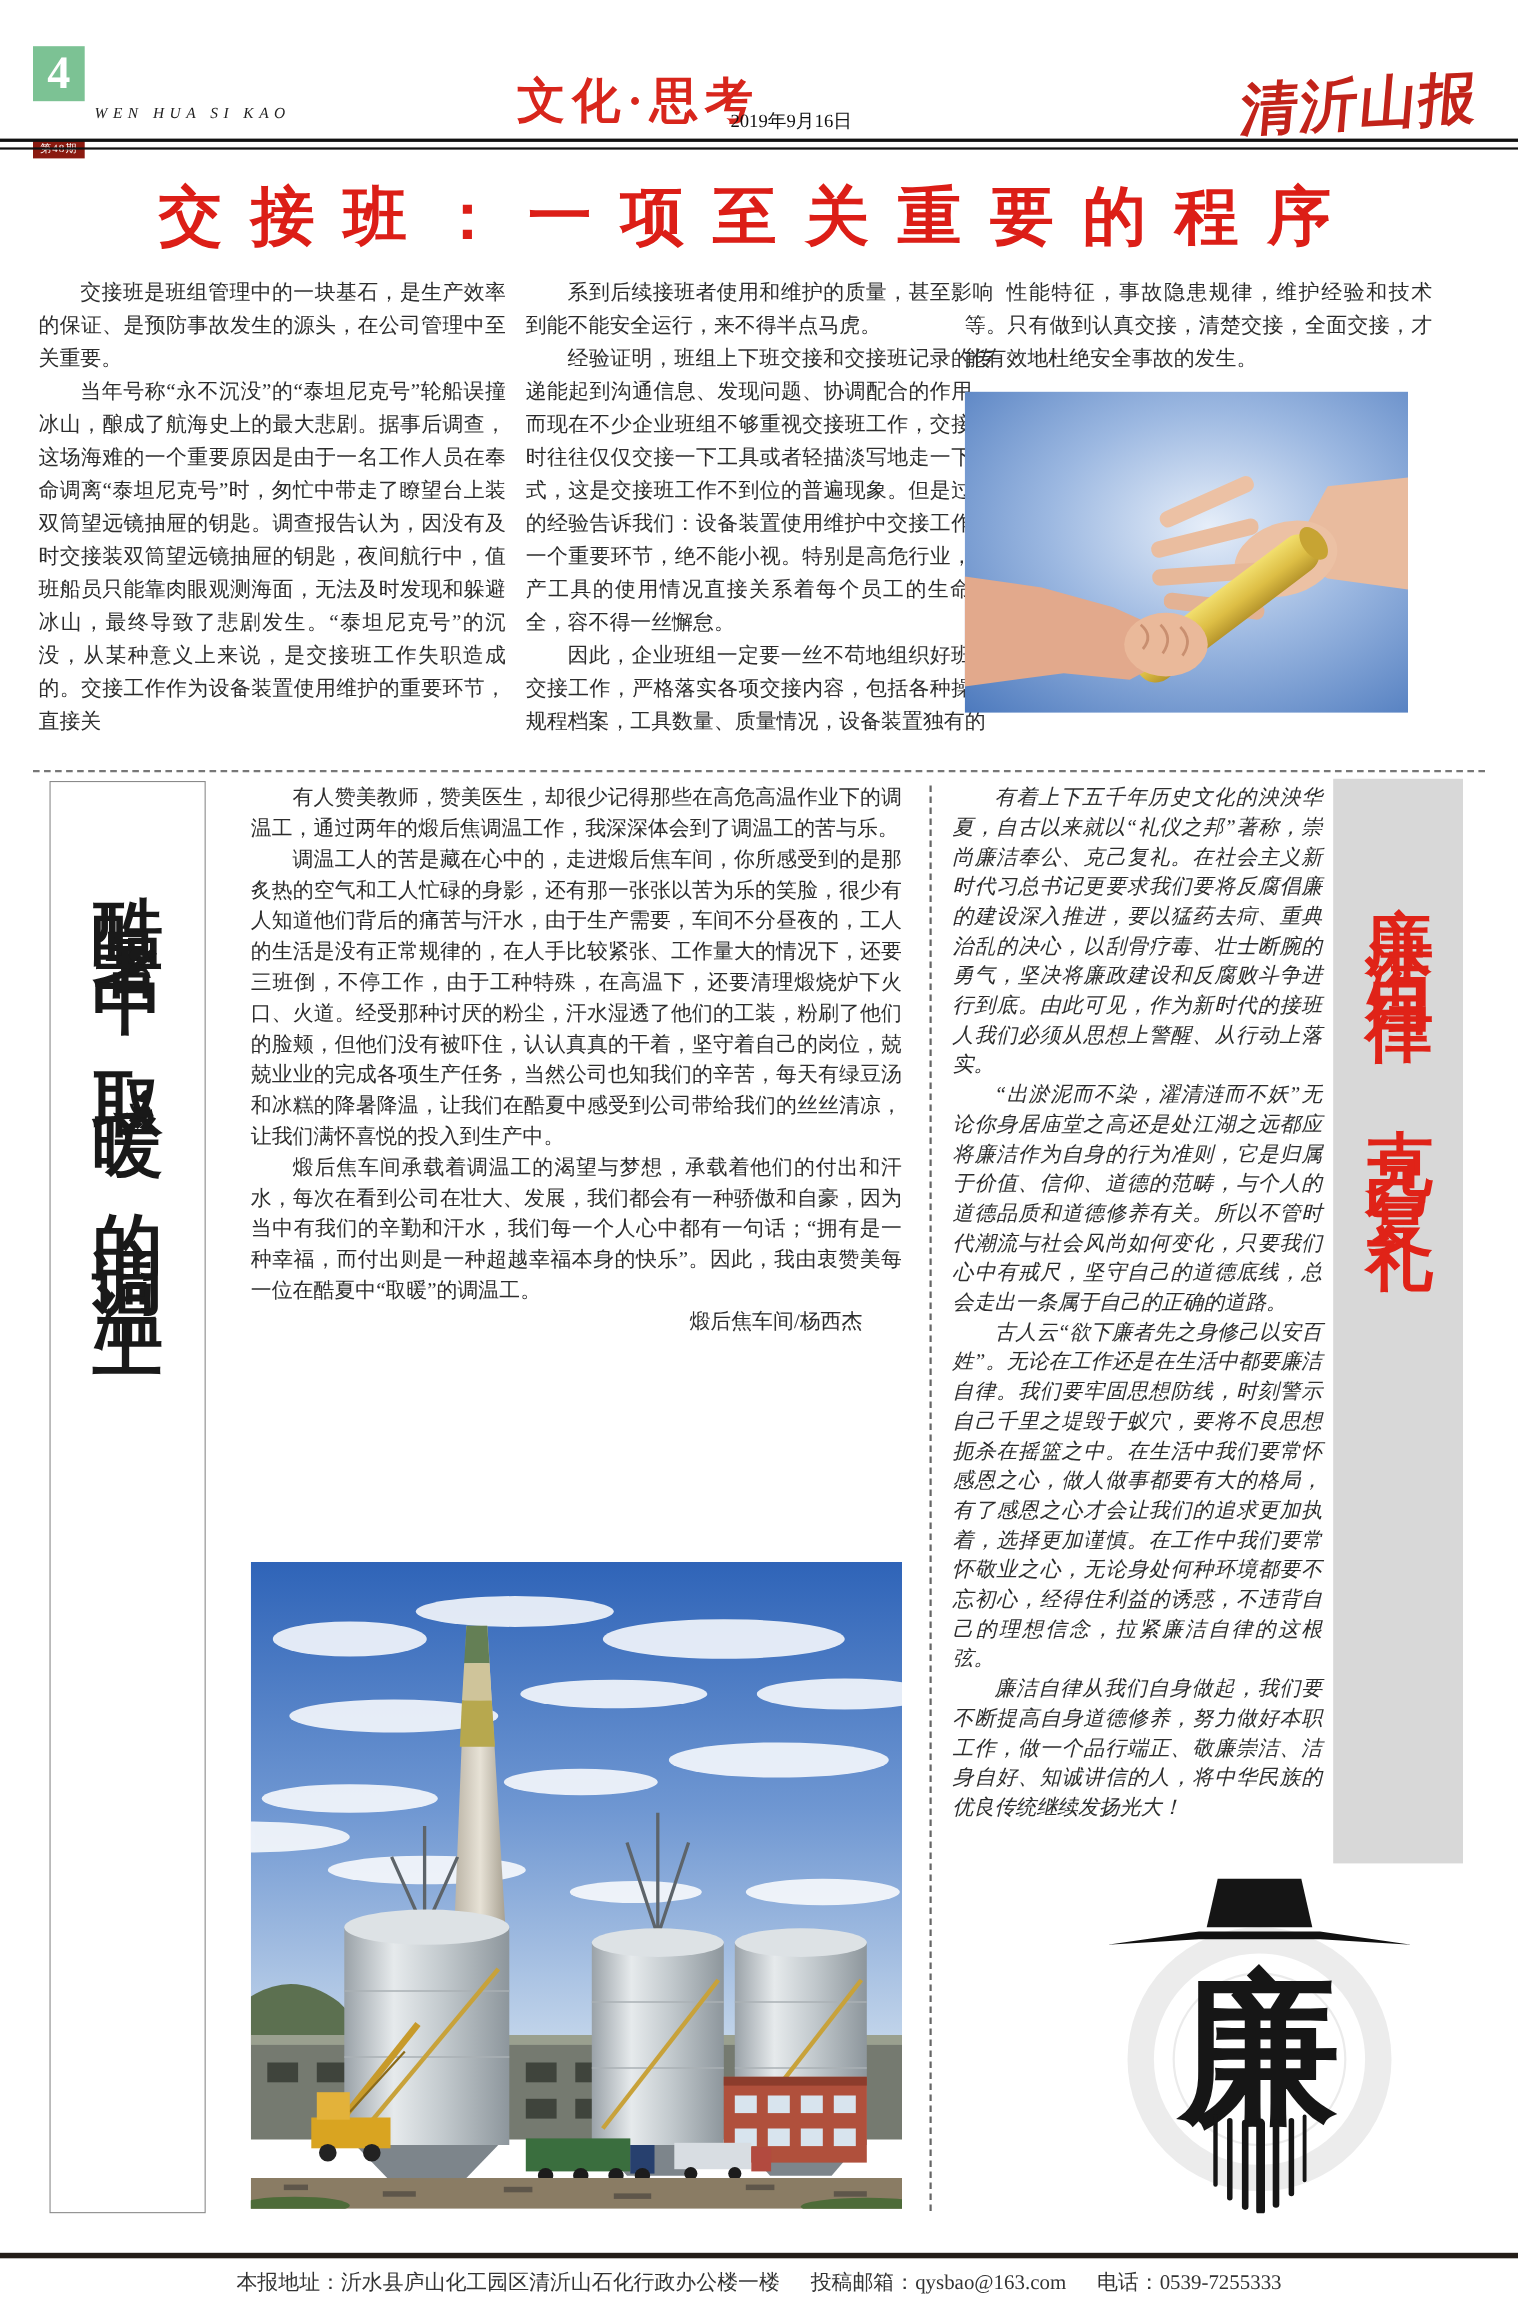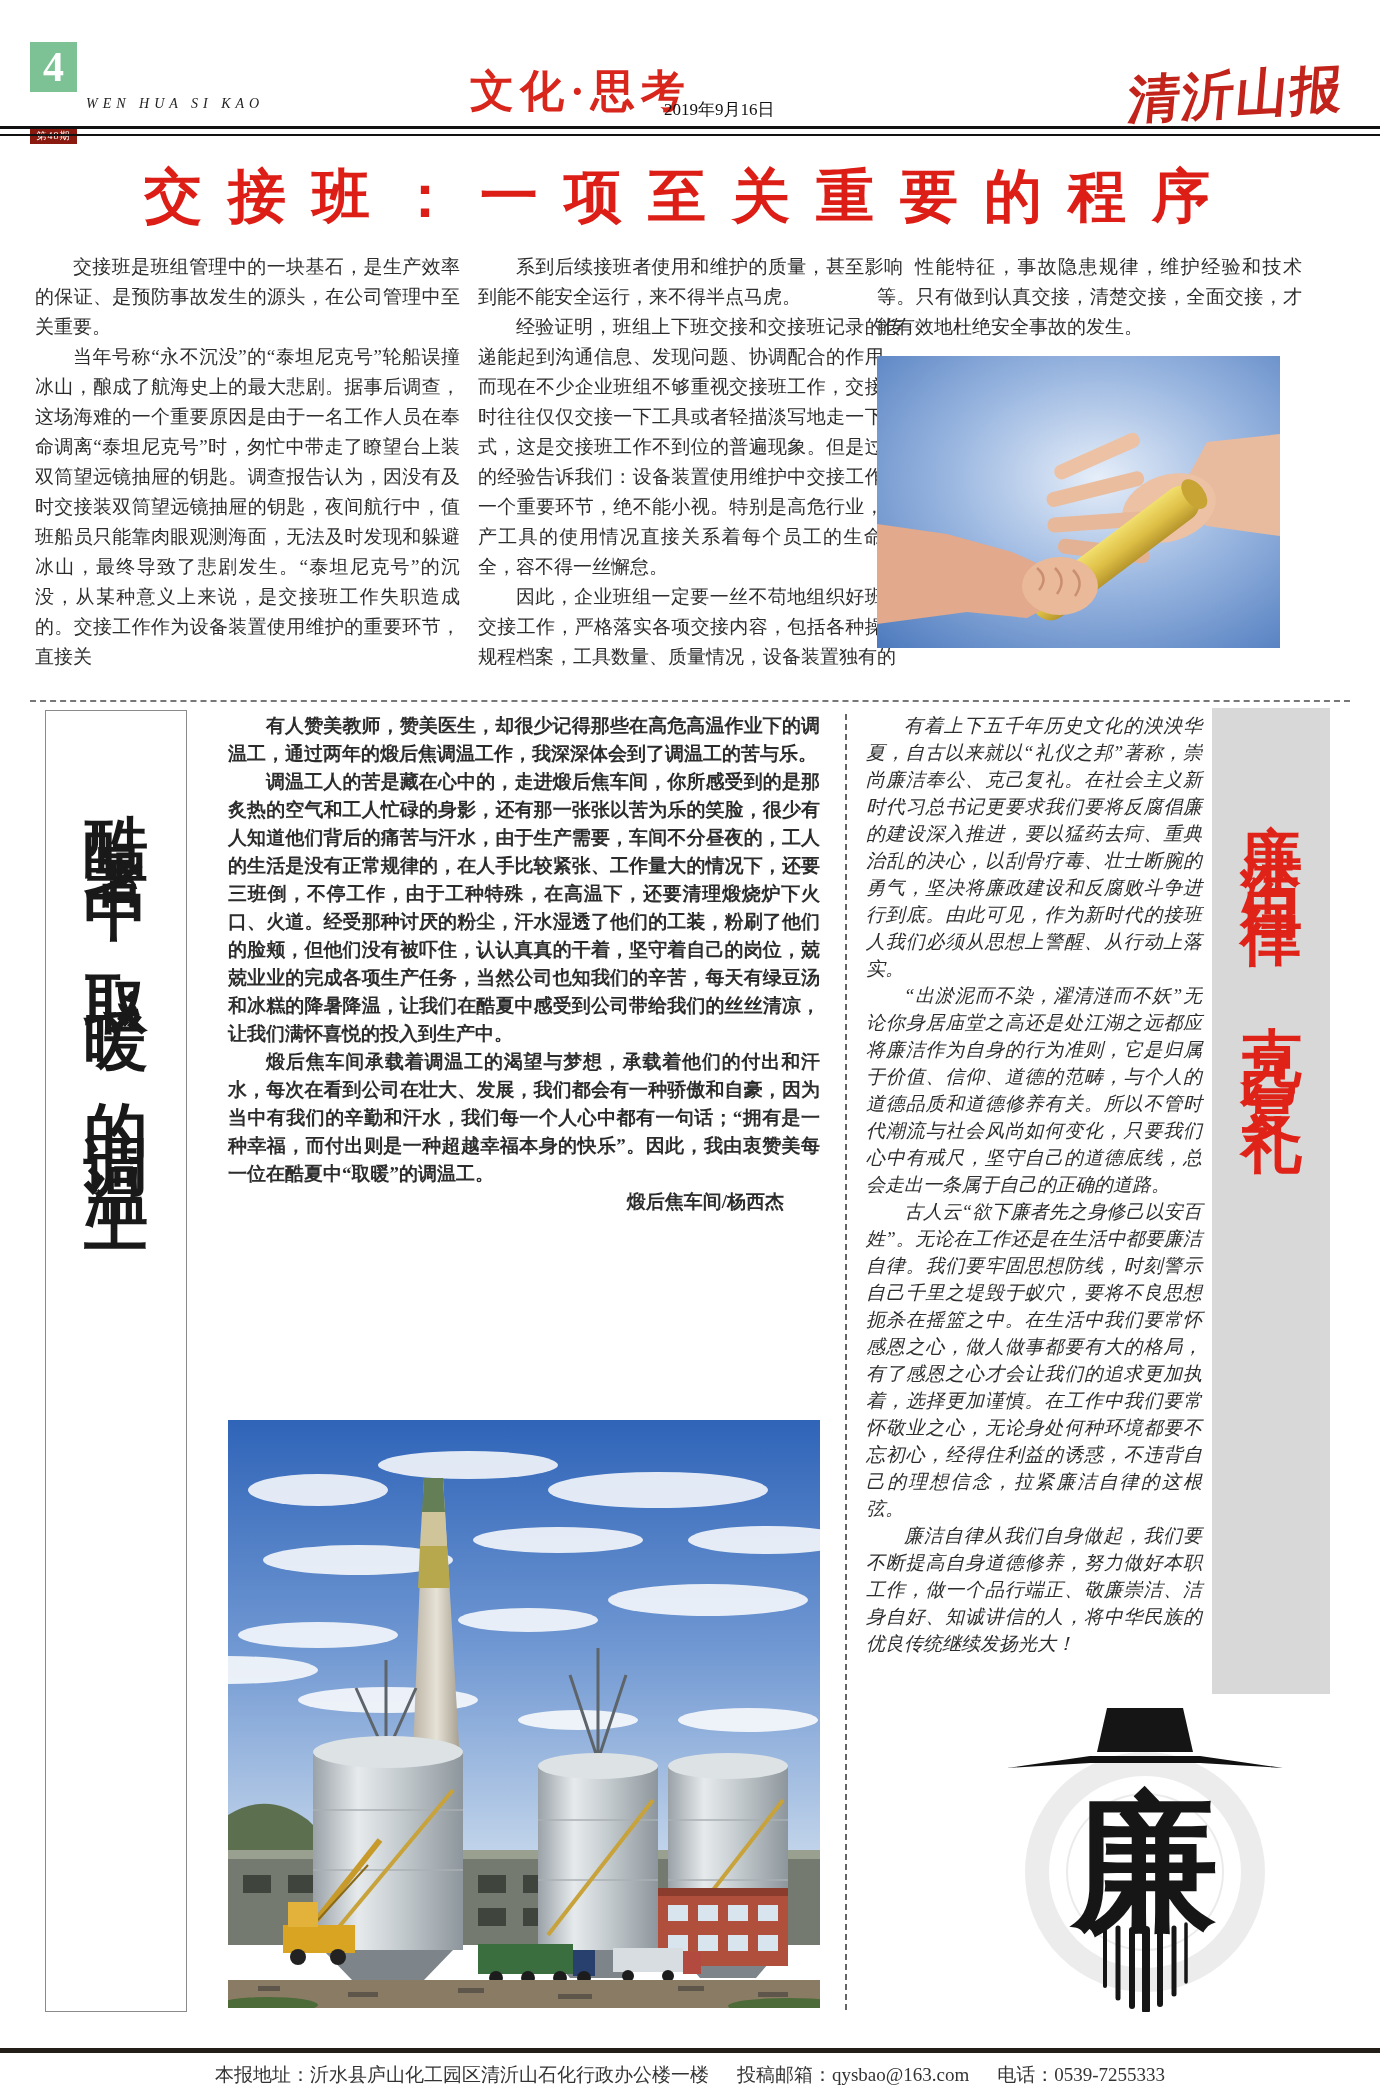--- a/index.html
+++ b/index.html
@@ -32,21 +32,21 @@
 
   .dash-h{left:30px;top:700px;width:1320px;height:0;border-top:2px dashed #777;}
 
   
   .vbox-left{left:45px;top:710px;width:140px;height:1300px;border:1px solid #8a8a8a;
     display:flex;justify-content:center;background:#fff;}
   .vtitle-left{writing-mode:vertical-rl;font-size:64px;font-weight:bold;color:#191919;
     letter-spacing:32px;margin-top:52px;}
 
   .midcol{left:228px;top:712px;width:592px;font-size:19px;line-height:28px;text-align:justify;color:#2d2d2d;}
-  .midcol p{margin:0;text-indent:2em;font-weight:bold;}
+  .midcol p{margin:0;text-indent:2em;}
   .byline{text-align:right;padding-right:36px;margin-top:8px;text-indent:0 !important;}
   .factory-photo{left:228px;top:1420px;width:592px;height:588px;}
 
   .dash-v{left:845px;top:714px;height:1296px;width:0;border-left:2px dashed #666;}
 
   .rightcol{left:866px;top:712px;width:336px;font-size:19px;line-height:27px;text-align:justify;color:#2d2d2d;font-style:italic;}
   .rightcol p{margin:0;text-indent:2em;}
 
   .lian-graphic{left:955px;top:1702px;width:380px;height:310px;}
 

